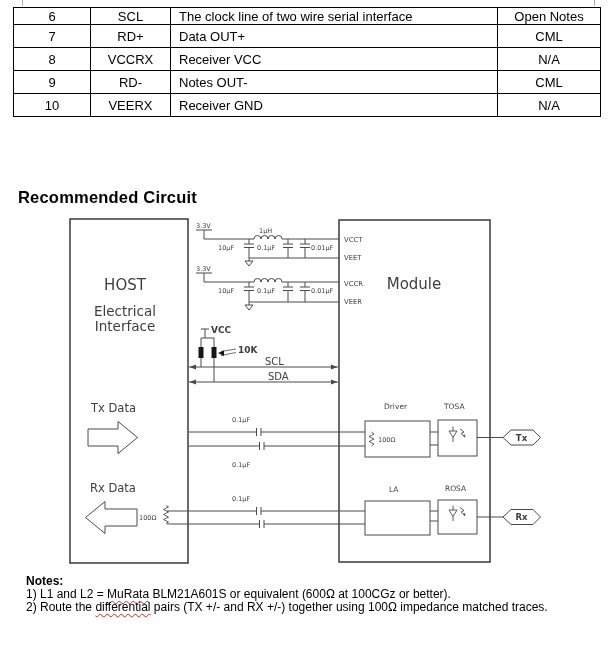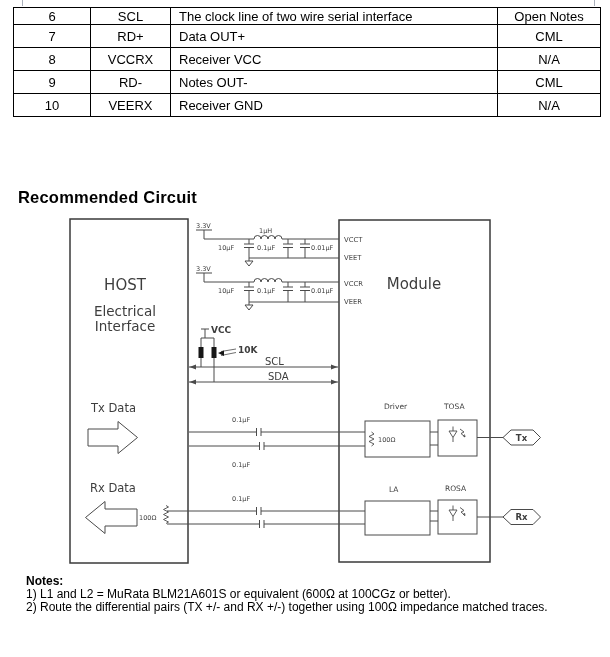--- a/index.html
+++ b/index.html
@@ -23,21 +23,21 @@
            letter-spacing:.2px;}
 
   
   svg.circuit{position:absolute;left:0;top:0;}
   svg.circuit text{font-family:"DejaVu Sans", sans-serif;fill:#3d3d3d;}
   .bigtxt{font-family:"Liberation Sans", sans-serif;fill:#1f1f1f;}
 
   
   .notes{position:absolute;left:18px;top:575px;font-size:12px;line-height:13.2px;color:#000;margin-left:8px;}
   .notes .ttl{font-weight:bold;}
-  .sp{text-decoration-style:wavy;text-decoration-color:#e02020;
+  .sp{text-decoration:underline;text-decoration-style:wavy;text-decoration-color:#e02020;
       text-decoration-thickness:1px;text-underline-offset:2px;}
 </style>
 </head>
 <body>
 
 <div class="page">
 
   <div class="mark" style="left:22px"></div>
   <div class="mark" style="left:594px"></div>
 

